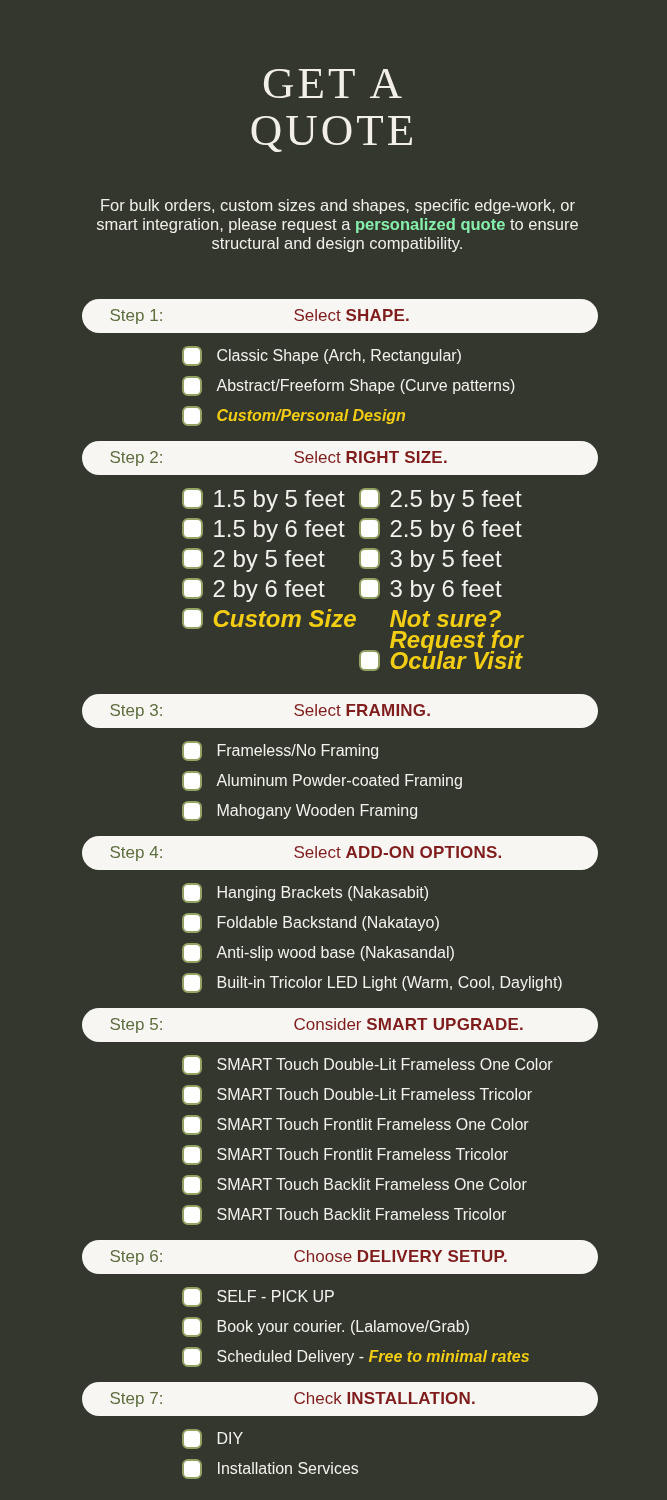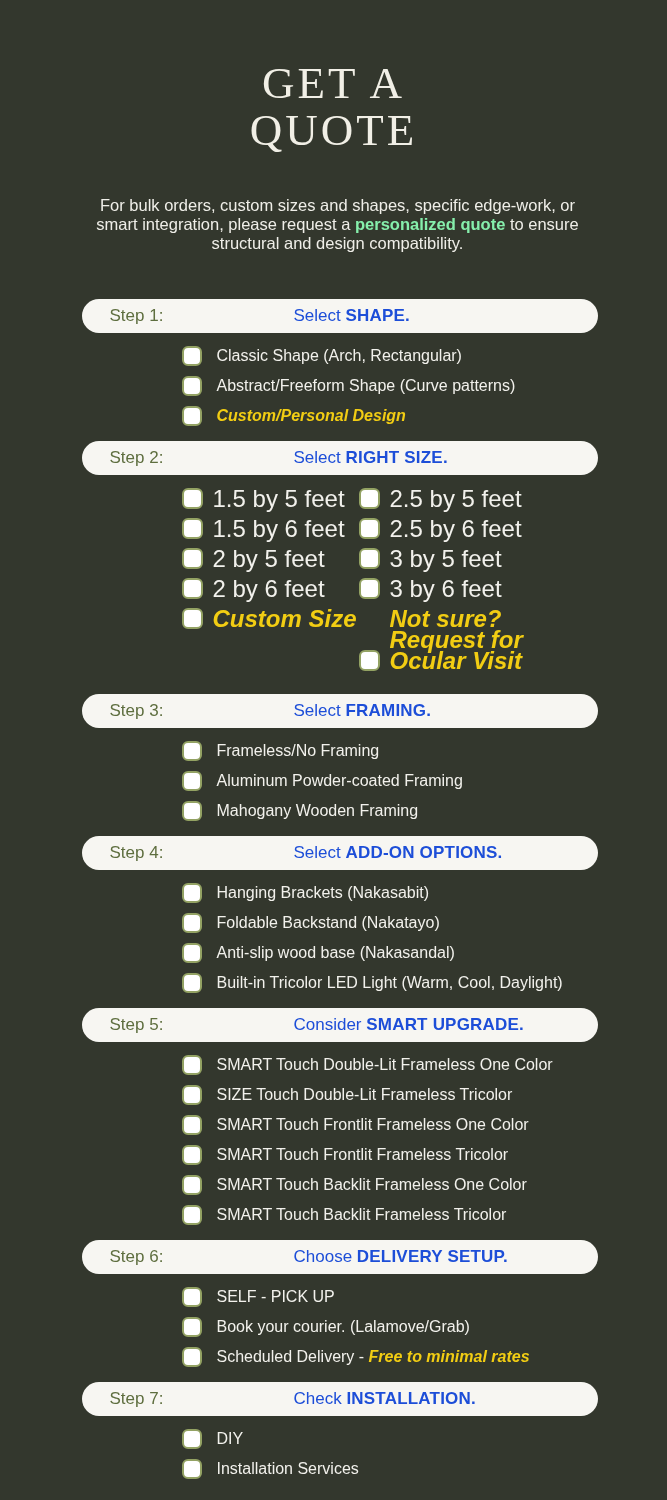--- a/index.html
+++ b/index.html
@@ -17,21 +17,21 @@
     font-size:16.5px;line-height:19px;padding-left:8px;
   }
   .intro .hl{color:#86efac;font-weight:700;font-style:normal;}
   .sections{margin-top:46px;}
   .section{margin-left:69px;width:516px;margin-bottom:15px;}
   .pill{
     position:relative;height:34px;background:#f7f6f2;border-radius:17px;
     display:flex;align-items:center;margin-bottom:12px;
   }
   .step-label{margin-left:28px;color:#5e6e3f;font-size:17px;font-weight:500;}
-  .pill-title{position:absolute;left:212px;color:#1d4ed8;font-size:17px;white-space:nowrap;font-weight:500;}
+  .pill-title{position:absolute;left:212px;color:#7f1d1d;font-size:17px;white-space:nowrap;font-weight:500;}
   .pill-title b{font-weight:800;letter-spacing:.2px;}
   .rows{padding-left:100px;}
   .row{display:flex;align-items:flex-end;margin-bottom:9px;}
   .checkbox{
     flex:0 0 auto;width:20px;height:20px;box-sizing:border-box;
     background:#ffffff;border:2px solid #93a263;border-radius:6px;
     margin-right:15px;margin-top:0px;
   }
   .row .label{color:#f2f1ec;font-size:16px;line-height:21px;white-space:pre-line;}
   .label .hl{color:#f2cd13;font-weight:700;font-style:italic;}
@@ -180,21 +180,21 @@
           <span class="step-label">Step 5:</span>
           <span class="pill-title"><span>Consider </span><b>SMART UPGRADE.</b></span>
         </div>
         <div class="rows">
           <div class="row">
             <span class="checkbox"></span>
             <span class="label"><span>SMART Touch Double-Lit Frameless One Color</span></span>
           </div>
           <div class="row">
             <span class="checkbox"></span>
-            <span class="label"><span>SIZE Touch Double-Lit Frameless Tricolor</span></span>
+            <span class="label"><span>SMART Touch Double-Lit Frameless Tricolor</span></span>
           </div>
           <div class="row">
             <span class="checkbox"></span>
             <span class="label"><span>SMART Touch Frontlit Frameless One Color</span></span>
           </div>
           <div class="row">
             <span class="checkbox"></span>
             <span class="label"><span>SMART Touch Frontlit Frameless Tricolor</span></span>
           </div>
           <div class="row">

